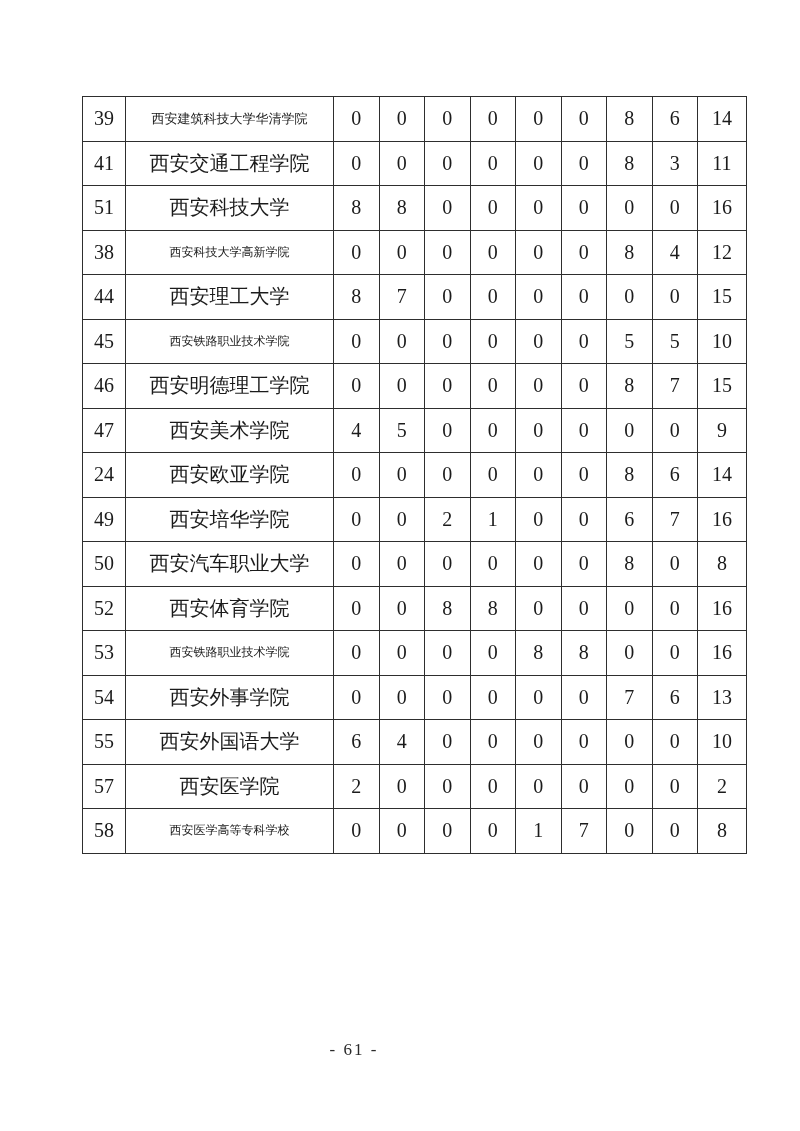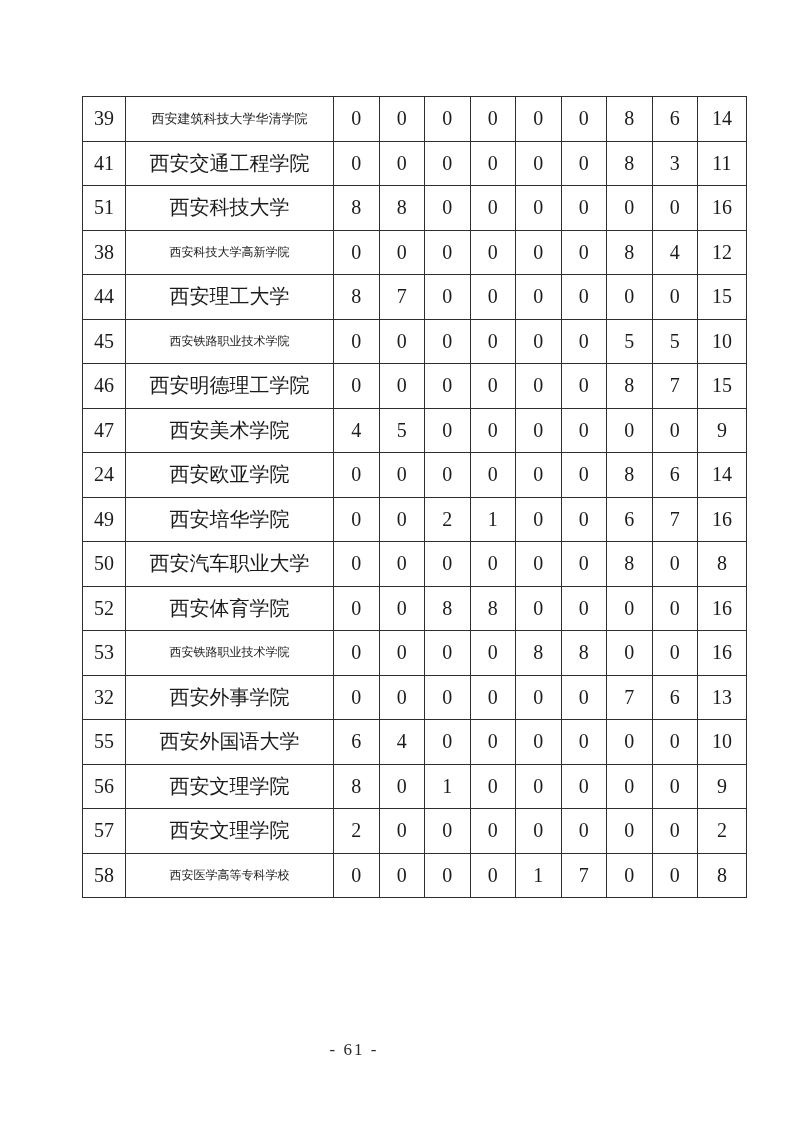--- a/index.html
+++ b/index.html
@@ -242,21 +242,21 @@
           <td class="cell-stat">0</td>
           <td class="cell-stat">0</td>
           <td class="cell-stat">0</td>
           <td class="cell-stat">8</td>
           <td class="cell-stat">8</td>
           <td class="cell-stat">0</td>
           <td class="cell-stat">0</td>
           <td class="cell-stat">16</td>
         </tr>
         <tr>
-          <td class="cell-no">32</td>
+          <td class="cell-no">54</td>
           <td class="cell-name">西安外事学院</td>
           <td class="cell-stat">0</td>
           <td class="cell-stat">0</td>
           <td class="cell-stat">0</td>
           <td class="cell-stat">0</td>
           <td class="cell-stat">0</td>
           <td class="cell-stat">0</td>
           <td class="cell-stat">7</td>
           <td class="cell-stat">6</td>
           <td class="cell-stat">13</td>
@@ -268,35 +268,22 @@
           <td class="cell-stat">4</td>
           <td class="cell-stat">0</td>
           <td class="cell-stat">0</td>
           <td class="cell-stat">0</td>
           <td class="cell-stat">0</td>
           <td class="cell-stat">0</td>
           <td class="cell-stat">0</td>
           <td class="cell-stat">10</td>
         </tr>
         <tr>
-          <td class="cell-no">56</td>
-          <td class="cell-name">西安文理学院</td>
-          <td class="cell-stat">8</td>
-          <td class="cell-stat">0</td>
-          <td class="cell-stat">1</td>
-          <td class="cell-stat">0</td>
-          <td class="cell-stat">0</td>
-          <td class="cell-stat">0</td>
-          <td class="cell-stat">0</td>
-          <td class="cell-stat">0</td>
-          <td class="cell-stat">9</td>
-        </tr>
-        <tr>
           <td class="cell-no">57</td>
-          <td class="cell-name">西安文理学院</td>
+          <td class="cell-name">西安医学院</td>
           <td class="cell-stat">2</td>
           <td class="cell-stat">0</td>
           <td class="cell-stat">0</td>
           <td class="cell-stat">0</td>
           <td class="cell-stat">0</td>
           <td class="cell-stat">0</td>
           <td class="cell-stat">0</td>
           <td class="cell-stat">0</td>
           <td class="cell-stat">2</td>
         </tr>

